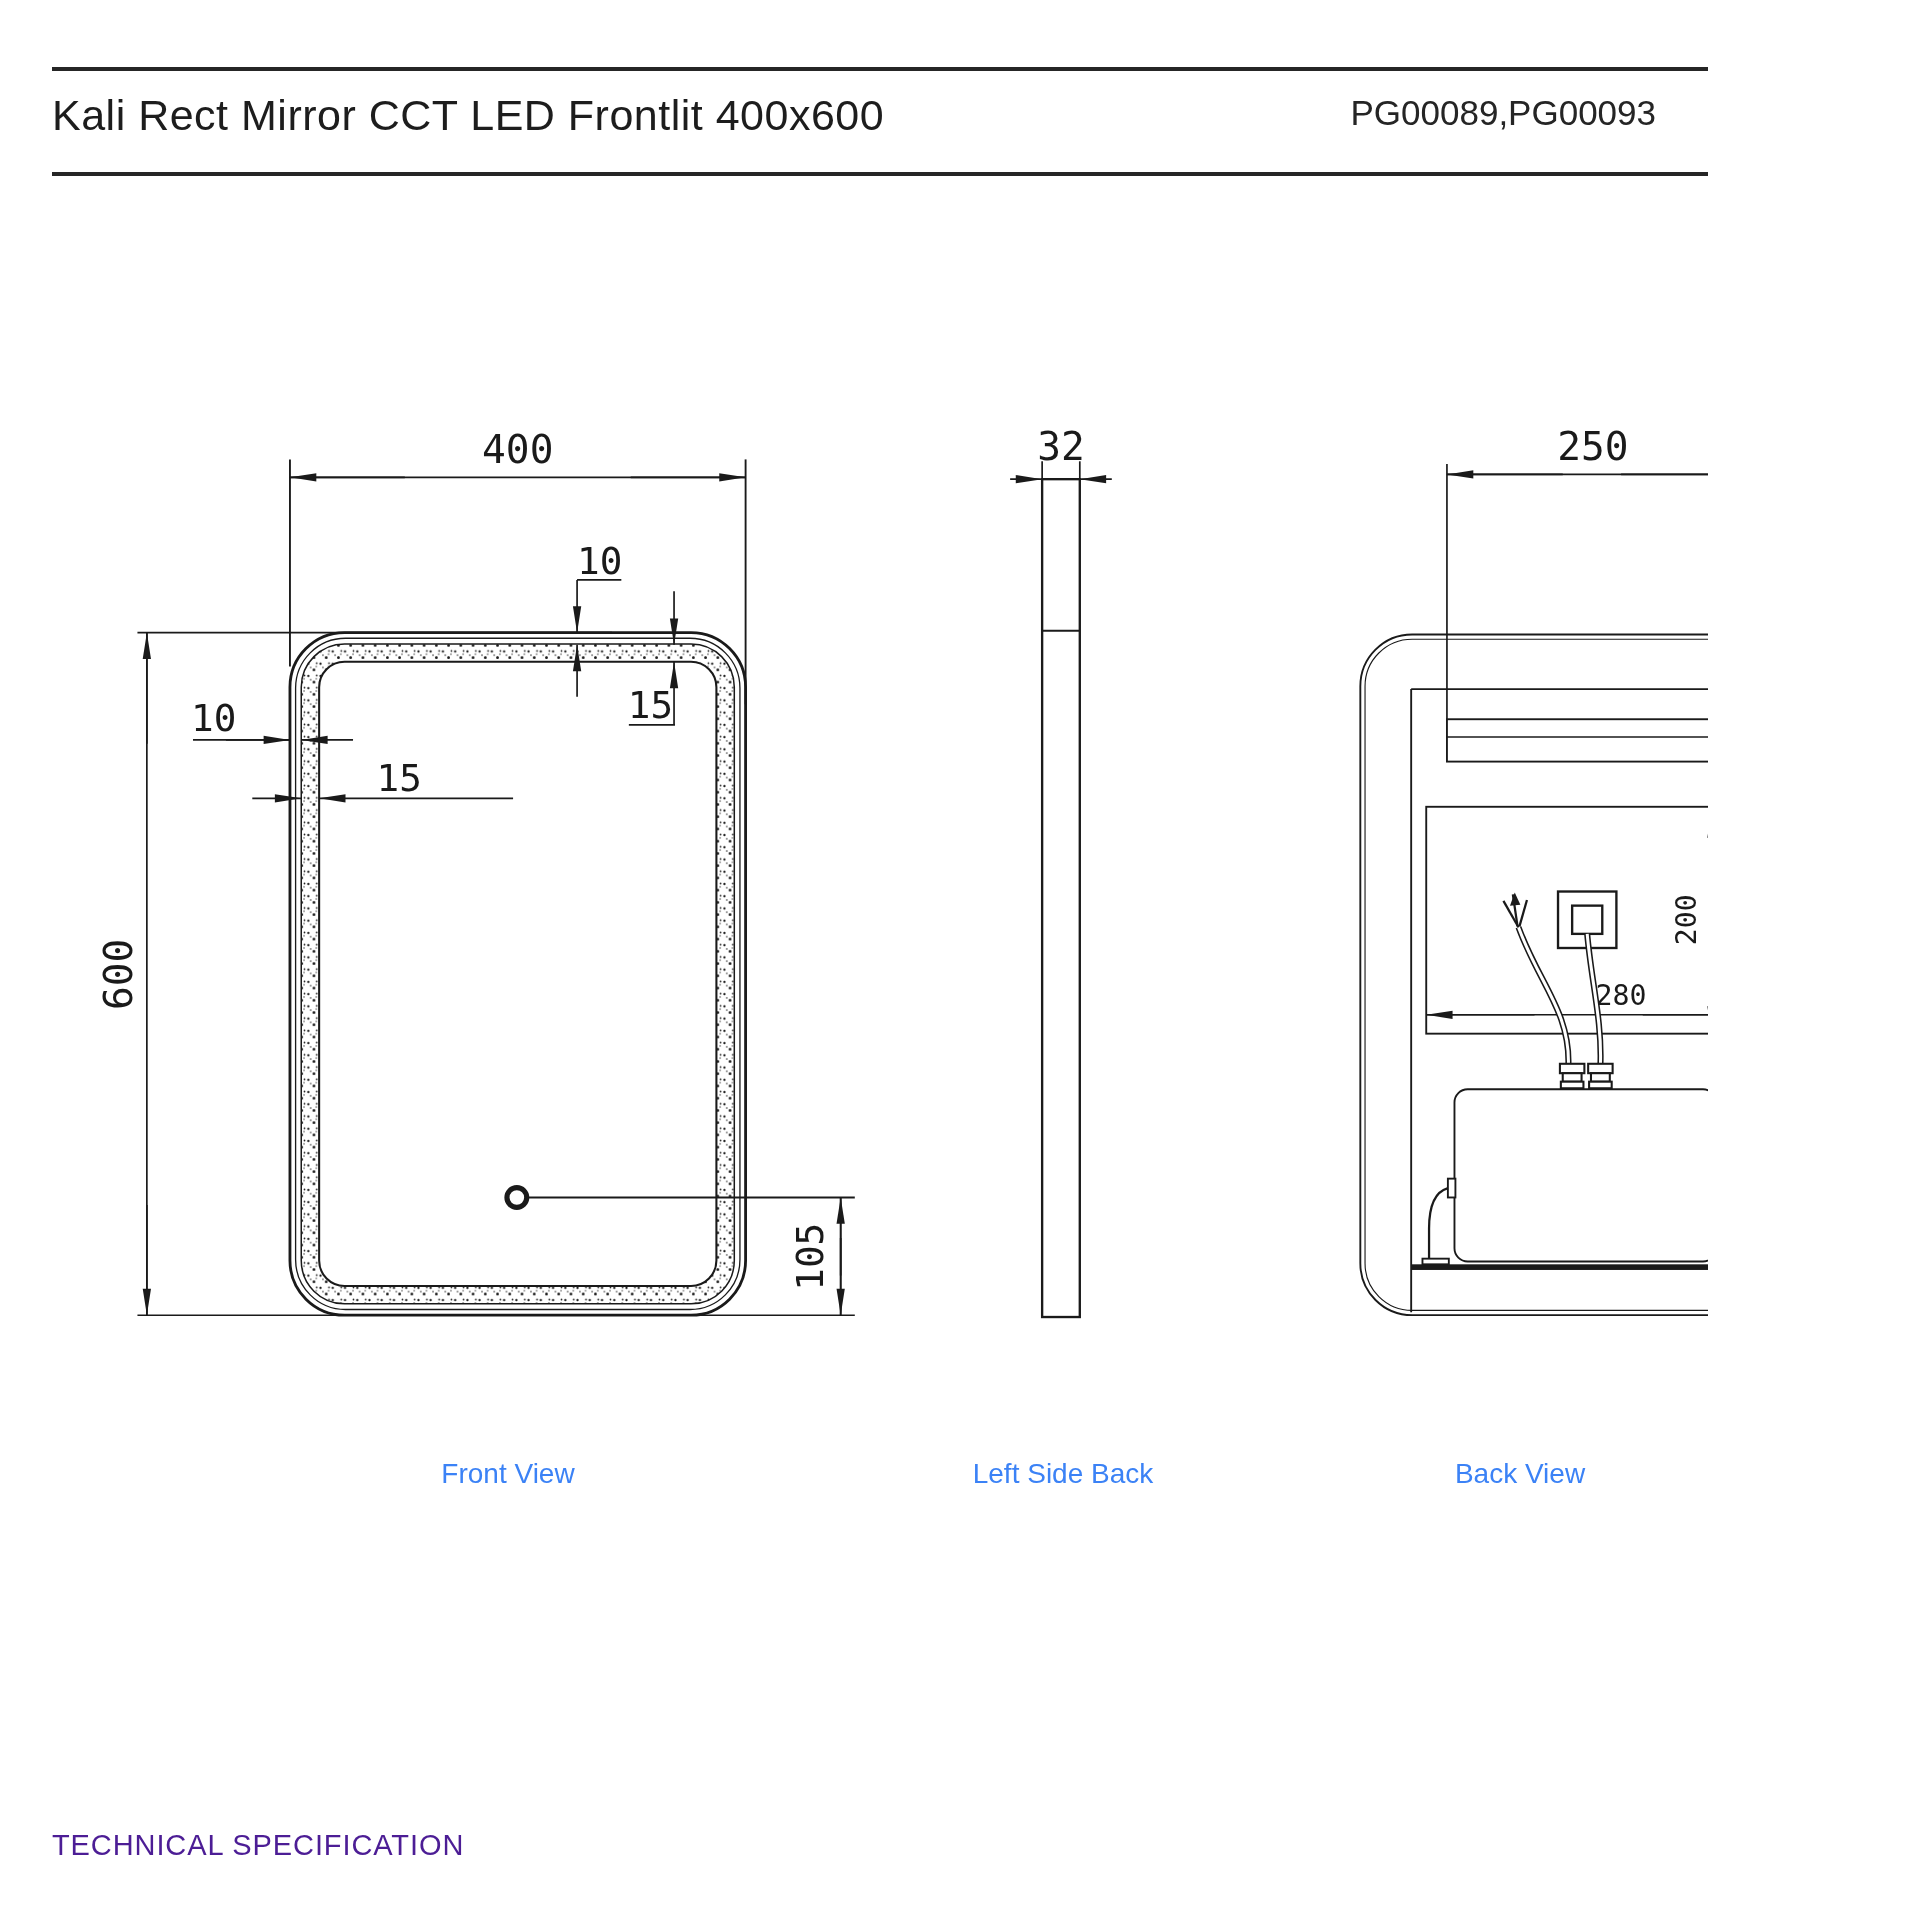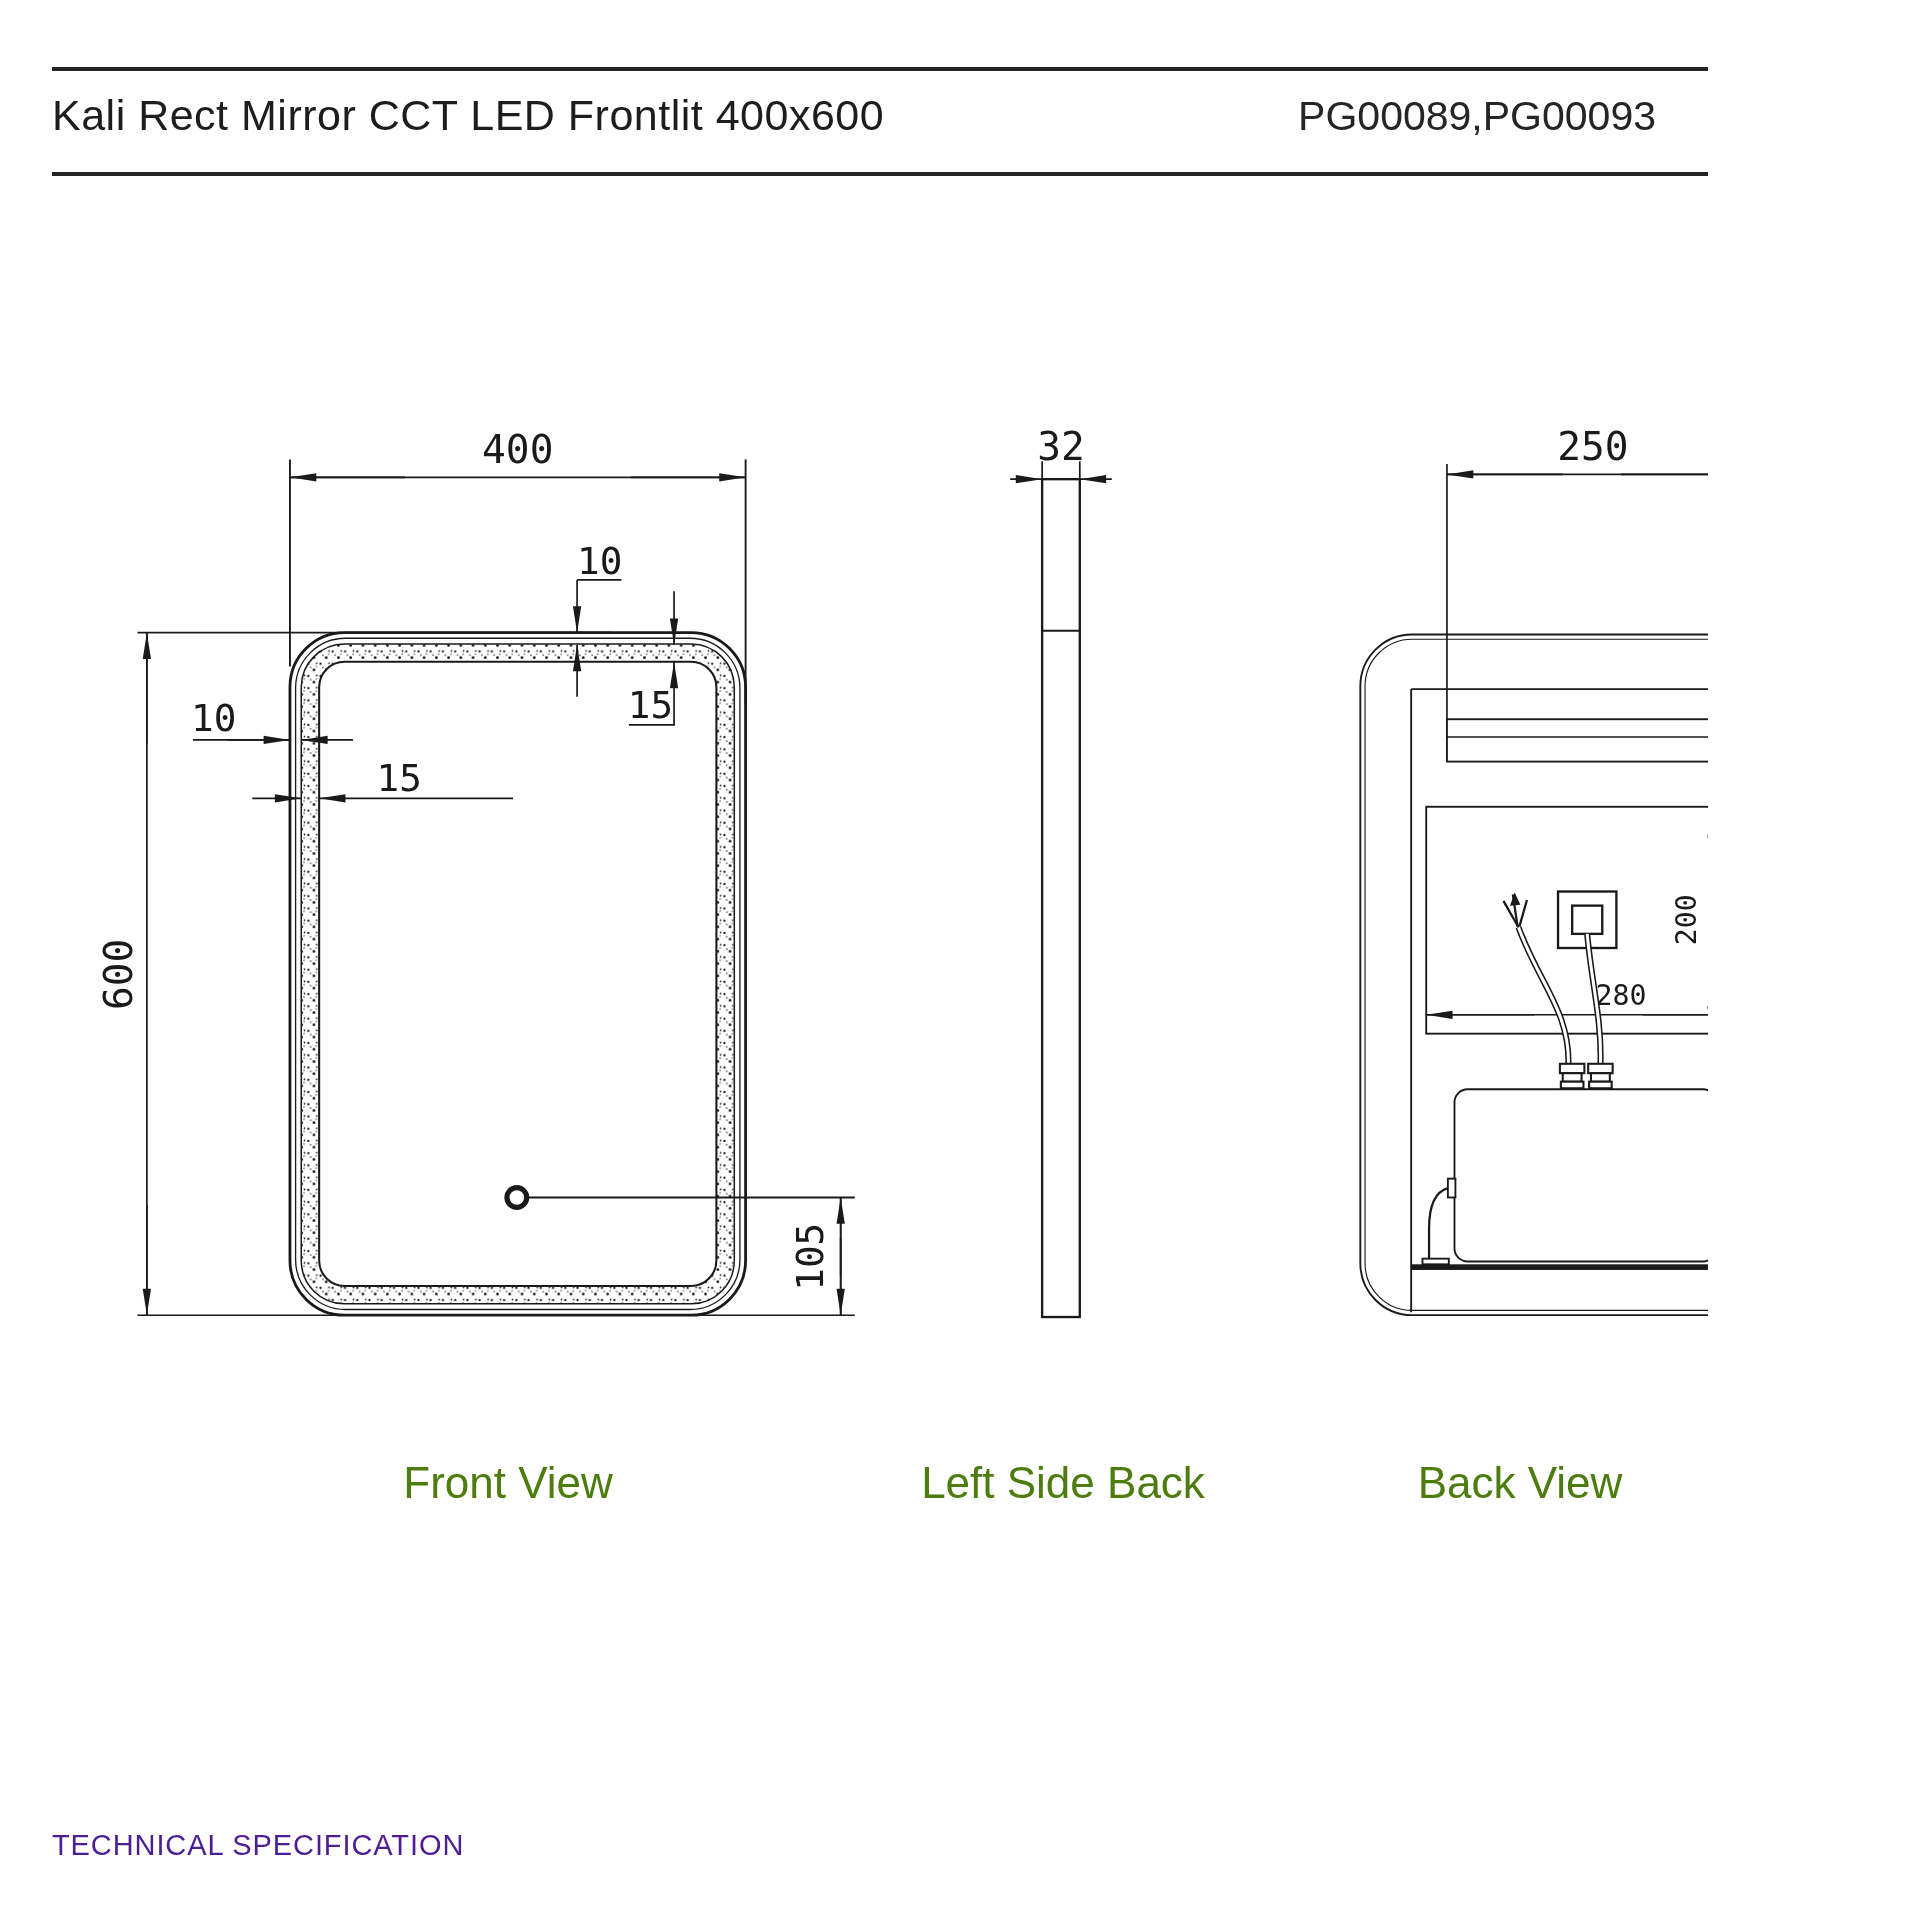--- a/index.html
+++ b/index.html
@@ -1,22 +1,22 @@
 <!DOCTYPE html>
 <html style="font-size:15px"><head>
 <meta charset="utf-8">
 <style>
   html,body{margin:0;padding:0;background:#ffffff;}
   #page{position:relative;width:1708px;height:1928px;background:#ffffff;overflow:hidden;
         font-family:"Liberation Sans",sans-serif;color:#1d1d1d;}
   .rule{position:absolute;left:52px;width:1825px;height:3.8px;background:#262626;}
   #title{position:absolute;left:52px;top:91px;font-size:43px;letter-spacing:0.5px;color:#1d1d1d;white-space:nowrap;}
-  #codes{position:absolute;right:52px;top:93px;font-size:41px;color:#252525;white-space:nowrap;}
+  #codes{position:absolute;right:52px;top:93px;font-size:35px;color:#252525;white-space:nowrap;}
   svg{position:absolute;left:0;top:0;}
-  .viewlabel{position:absolute;top:1458px;transform:translateX(-50%);font-size:44px;color:#4d7c0f;white-space:nowrap;}
+  .viewlabel{position:absolute;top:1458px;transform:translateX(-50%);font-size:28px;color:#3b82f6;white-space:nowrap;}
   #footer-left{position:absolute;left:52px;top:1829px;font-size:29px;letter-spacing:0.9px;color:#4c1d95;white-space:nowrap;}
   #footer-right{position:absolute;right:52px;top:1828px;font-size:28px;color:#4a4a4a;white-space:nowrap;}
   #footer-right b{color:#2b2b2b;font-weight:700;}
   text{font-family:"DejaVu Sans Mono",monospace;fill:#1a1a1a;}
 </style>
 </head>
 <body>
 
 <div id="page">
 

